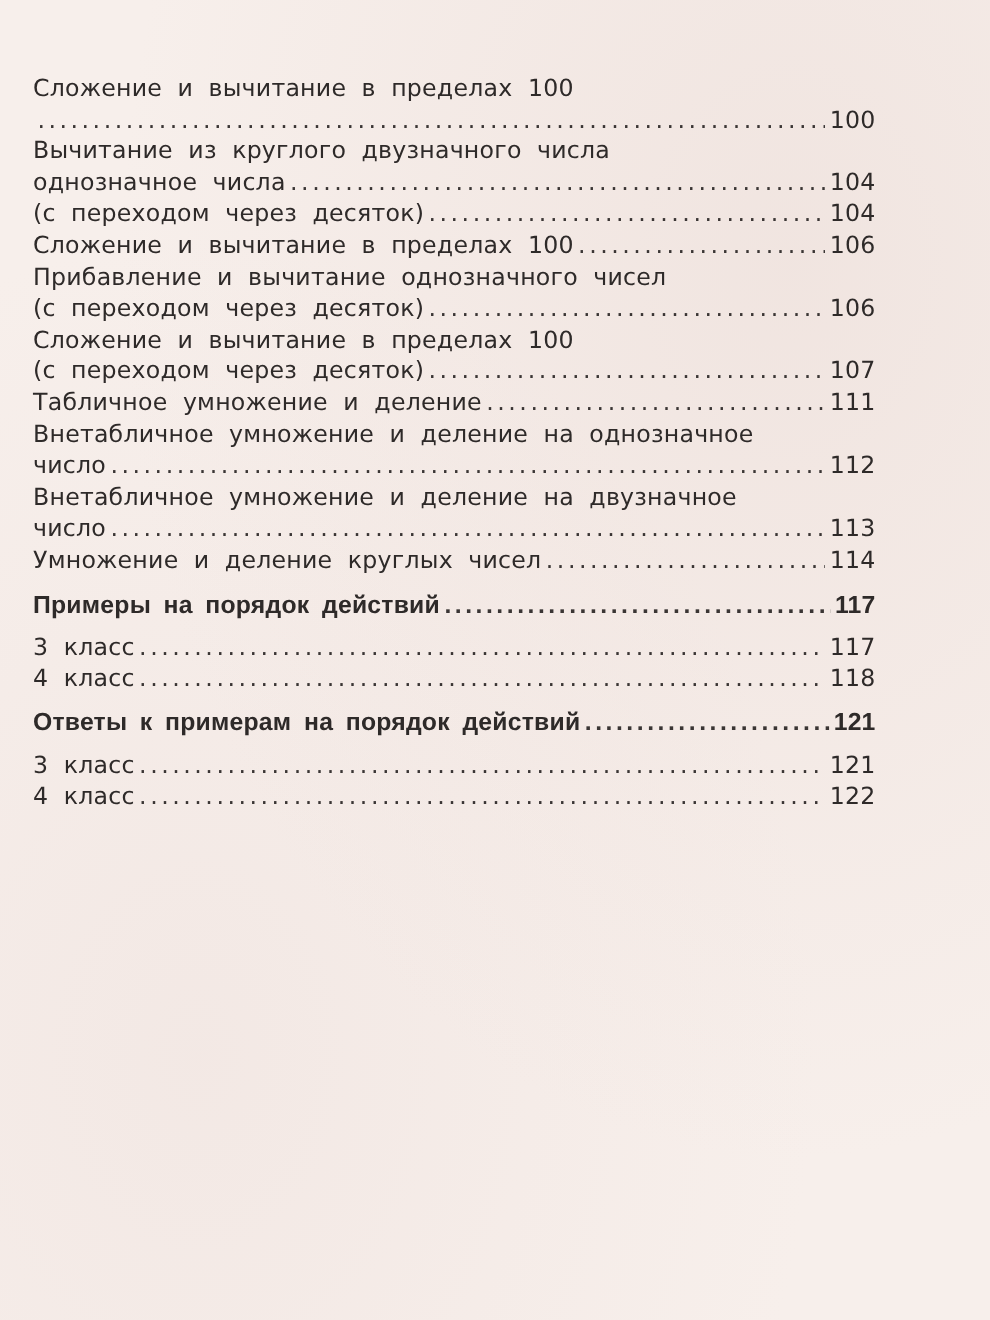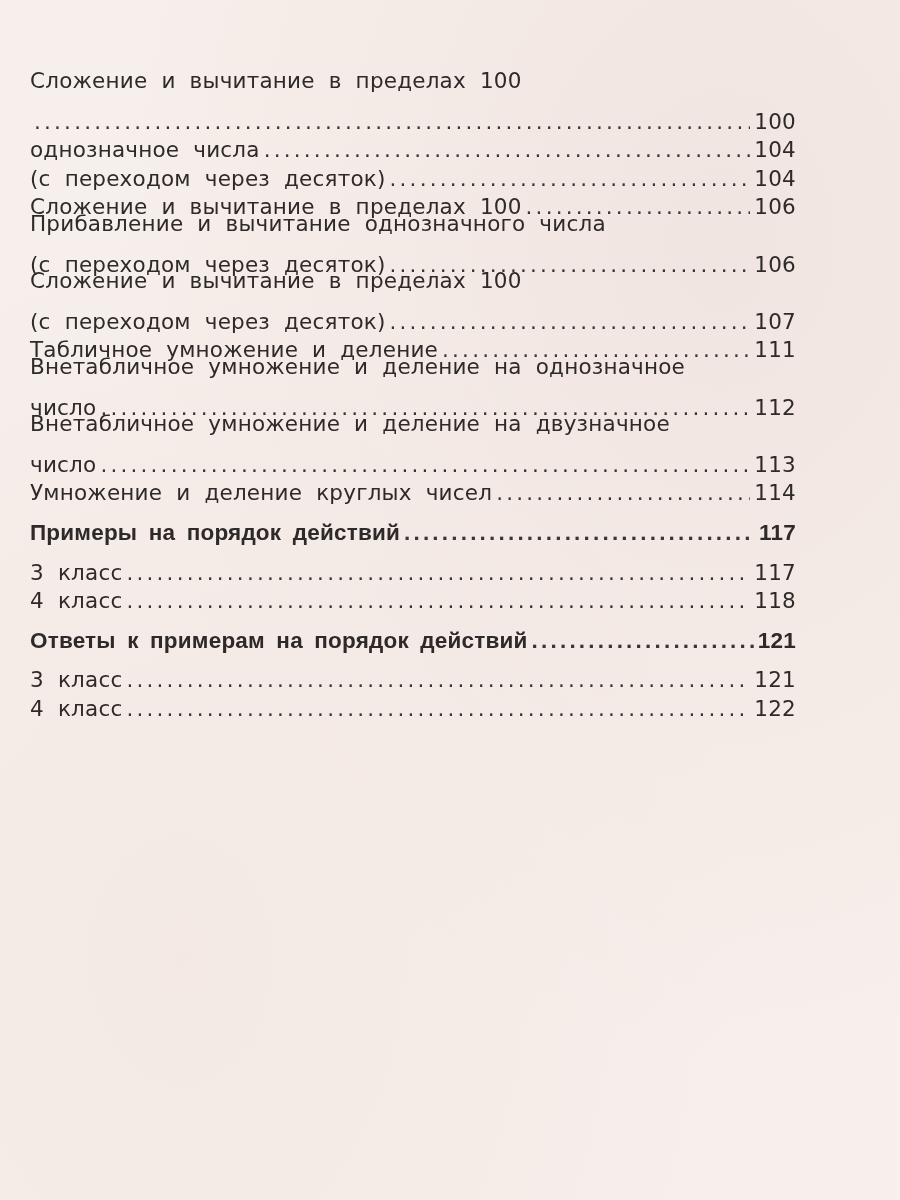--- a/index.html
+++ b/index.html
@@ -27,21 +27,21 @@
     white-space: nowrap;
   }
   .line .txt { flex: 0 0 auto; }
   .line .dots {
     flex: 1 1 auto; overflow: hidden; margin: 0 4px 0 4px;
     letter-spacing: 3.2px; word-spacing: 0; color: #3a3534;
   }
   .line .dots::before {
     content: "................................................................................................................................................";
   }
-  .line .num { flex: 0 0 auto; text-align: right; margin-top: 12px; }
+  .line .num { flex: 0 0 auto; text-align: right; }
   .bold { font-weight: bold; font-family: Liberation Sans, sans-serif; font-size: 22.5px; word-spacing: 5px; }
   .gap-before { margin-top: 11px; }
   .gap-after { margin-bottom: 11px; }
   .smudge {
     position: absolute; height: 1px; background: rgba(140,120,115,0.18);
   }
 </style>
 </head>
 <body>
 
@@ -53,39 +53,42 @@
 
     <div class="line">
       <span class="txt">Сложение и вычитание в пределах 100</span>
     </div>
     <div class="line">
       <span class="dots"></span>
       <span class="num">100</span>
     </div>
 
     <div class="line">
+      <span class="txt">Вычитание из круглого двузначного числа</span>
+    </div>
+    <div class="line">
       <span class="txt">однозначное числа</span>
       <span class="dots"></span>
       <span class="num">104</span>
     </div>
 
     <div class="line">
       <span class="txt">(с переходом через десяток)</span>
       <span class="dots"></span>
       <span class="num">104</span>
     </div>
 
     <div class="line">
       <span class="txt">Сложение и вычитание в пределах 100</span>
       <span class="dots"></span>
       <span class="num">106</span>
     </div>
 
     <div class="line">
-      <span class="txt">Прибавление и вычитание однозначного числа</span>
+      <span class="txt">Прибавление и вычитание однозначного чисел</span>
     </div>
     <div class="line">
       <span class="txt">(с переходом через десяток)</span>
       <span class="dots"></span>
       <span class="num">106</span>
     </div>
 
     <div class="line">
       <span class="txt">Сложение и вычитание в пределах 100</span>
     </div>

